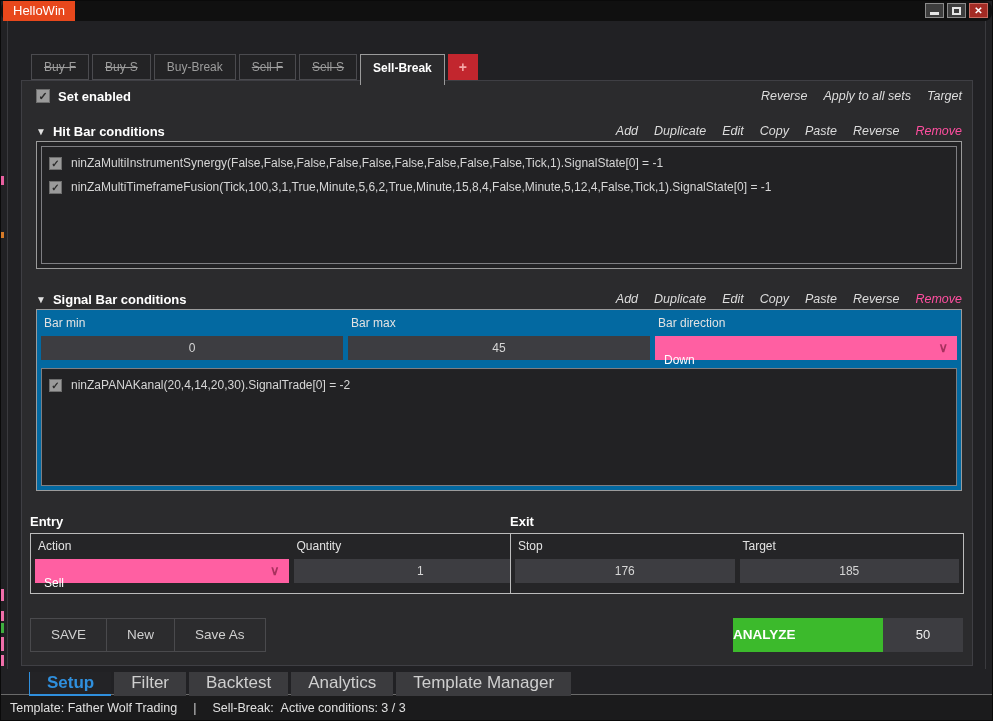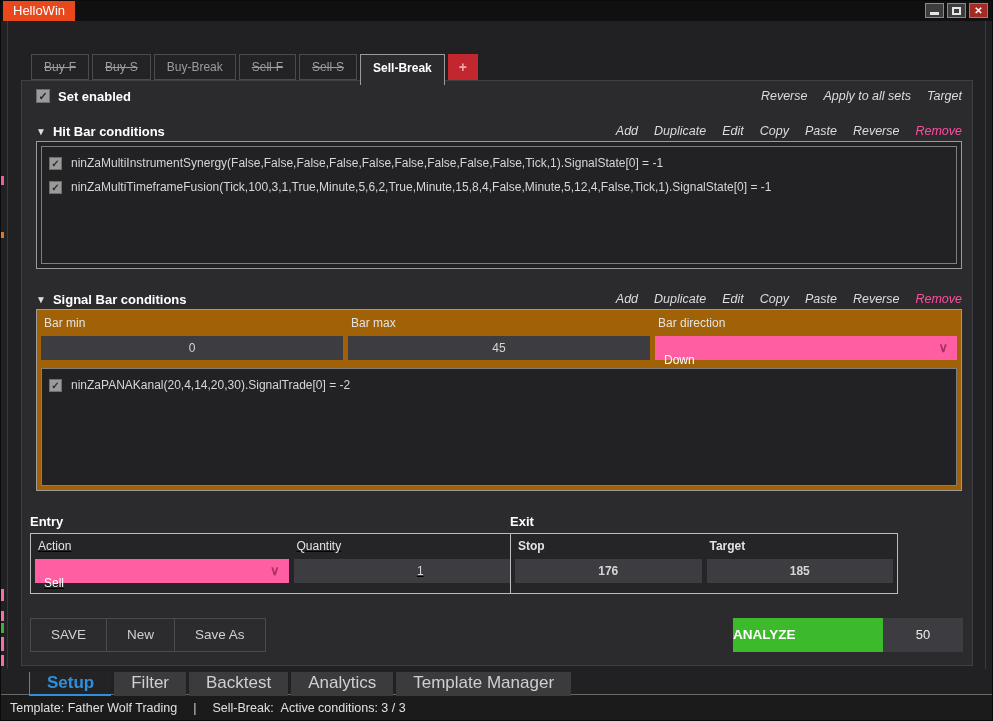--- a/index.html
+++ b/index.html
@@ -1,21 +1,21 @@
 <!DOCTYPE html>
 <html><head>
 <meta charset="utf-8">
 <style>
   * { margin:0; padding:0; box-sizing:border-box; }
   html,body { background:#000; }
   body { font-family:"Liberation Sans", sans-serif; }
   .window { position:relative; width:993px; height:721px; background:#212124; overflow:hidden; border:1px solid #0a0a0a; }
 
   
-  .titlebar { position:absolute; top:0; left:0; width:100%; height:20px; background:#101010; }
+  .titlebar { position:absolute; top:0; left:0; width:100%; height:20px; background:#101010;border-radius:8px; }
   .title-badge { position:absolute; left:2px; top:0; height:20px; line-height:20px; padding:0 10px; background:#e8481c; color:#fff; font-size:13px; }
   .win-controls { position:absolute; right:4px; top:2px; display:flex; gap:3px; }
   .win-btn { width:19px; height:15px; background:#3d3d3d; border:1px solid #8a8a8a; display:flex; align-items:center; justify-content:center; }
   .win-btn.close { background:#a32b24; border-color:#c76a60; color:#fff; font-size:10px; font-weight:bold; line-height:1; }
   .glyph-min { width:9px; height:3px; background:#e6e6e6; margin-top:6px; }
   .glyph-max { width:9px; height:8px; border:2px solid #e6e6e6; }
 
   
   .win-edge { position:absolute; top:20px; width:1px; height:648px; background:#3a3a3e; }
   .win-edge.left { left:6px; } .win-edge.right { right:6px; }
@@ -164,21 +164,21 @@
       <span class="links">
         <span>Add</span>
         <span>Duplicate</span>
         <span>Edit</span>
         <span>Copy</span>
         <span>Paste</span>
         <span>Reverse</span>
         <span class="pink">Remove</span>
       </span>
     </div>
-    <div class="group-box" style="top:228px;height:182px;background:#a16207;">
+    <div class="group-box" style="top:228px;height:182px;background:#0369a1;">
       <div class="sig-fields">
         <div class="field-col">
           <span class="field-label">Bar min</span>
           <div class="field-input">0</div>
         </div>
         <div class="field-col">
           <span class="field-label">Bar max</span>
           <div class="field-input">45</div>
         </div>
         <div class="field-col">
@@ -191,36 +191,36 @@
       </div>
       <div class="inner-box" style="top:58px;">
         <div class="cond-row" style="margin-top:4px;">
           <span class="cb small">✓</span>
           <span class="cond-text">ninZaPANAKanal(20,4,14,20,30).SignalTrade[0] = -2</span>
         </div>
       </div>
     </div>
 
     <div class="mini-header" style="left:8px;top:433px;">Entry</div>
-    <div class="mini-box" style="left:8px;width:522px;text-decoration:underline;">
+    <div class="mini-box" style="left:8px;width:522px;">
       <div class="mini-col">
         <span class="field-label">Action</span>
         <div class="field-input select">
           <span>Sell</span>
           <span class="chev">∨</span>
         </div>
       </div>
       <div class="mini-col">
         <span class="field-label">Quantity</span>
         <div class="field-input">1</div>
       </div>
     </div>
 
     <div class="mini-header" style="left:488px;top:433px;">Exit</div>
-    <div class="mini-box" style="left:488px;width:388px;font-weight:bold;">
+    <div class="mini-box" style="left:488px;width:454px;">
       <div class="mini-col">
         <span class="field-label">Stop</span>
         <div class="field-input">176</div>
       </div>
       <div class="mini-col">
         <span class="field-label">Target</span>
         <div class="field-input">185</div>
       </div>
     </div>
 

